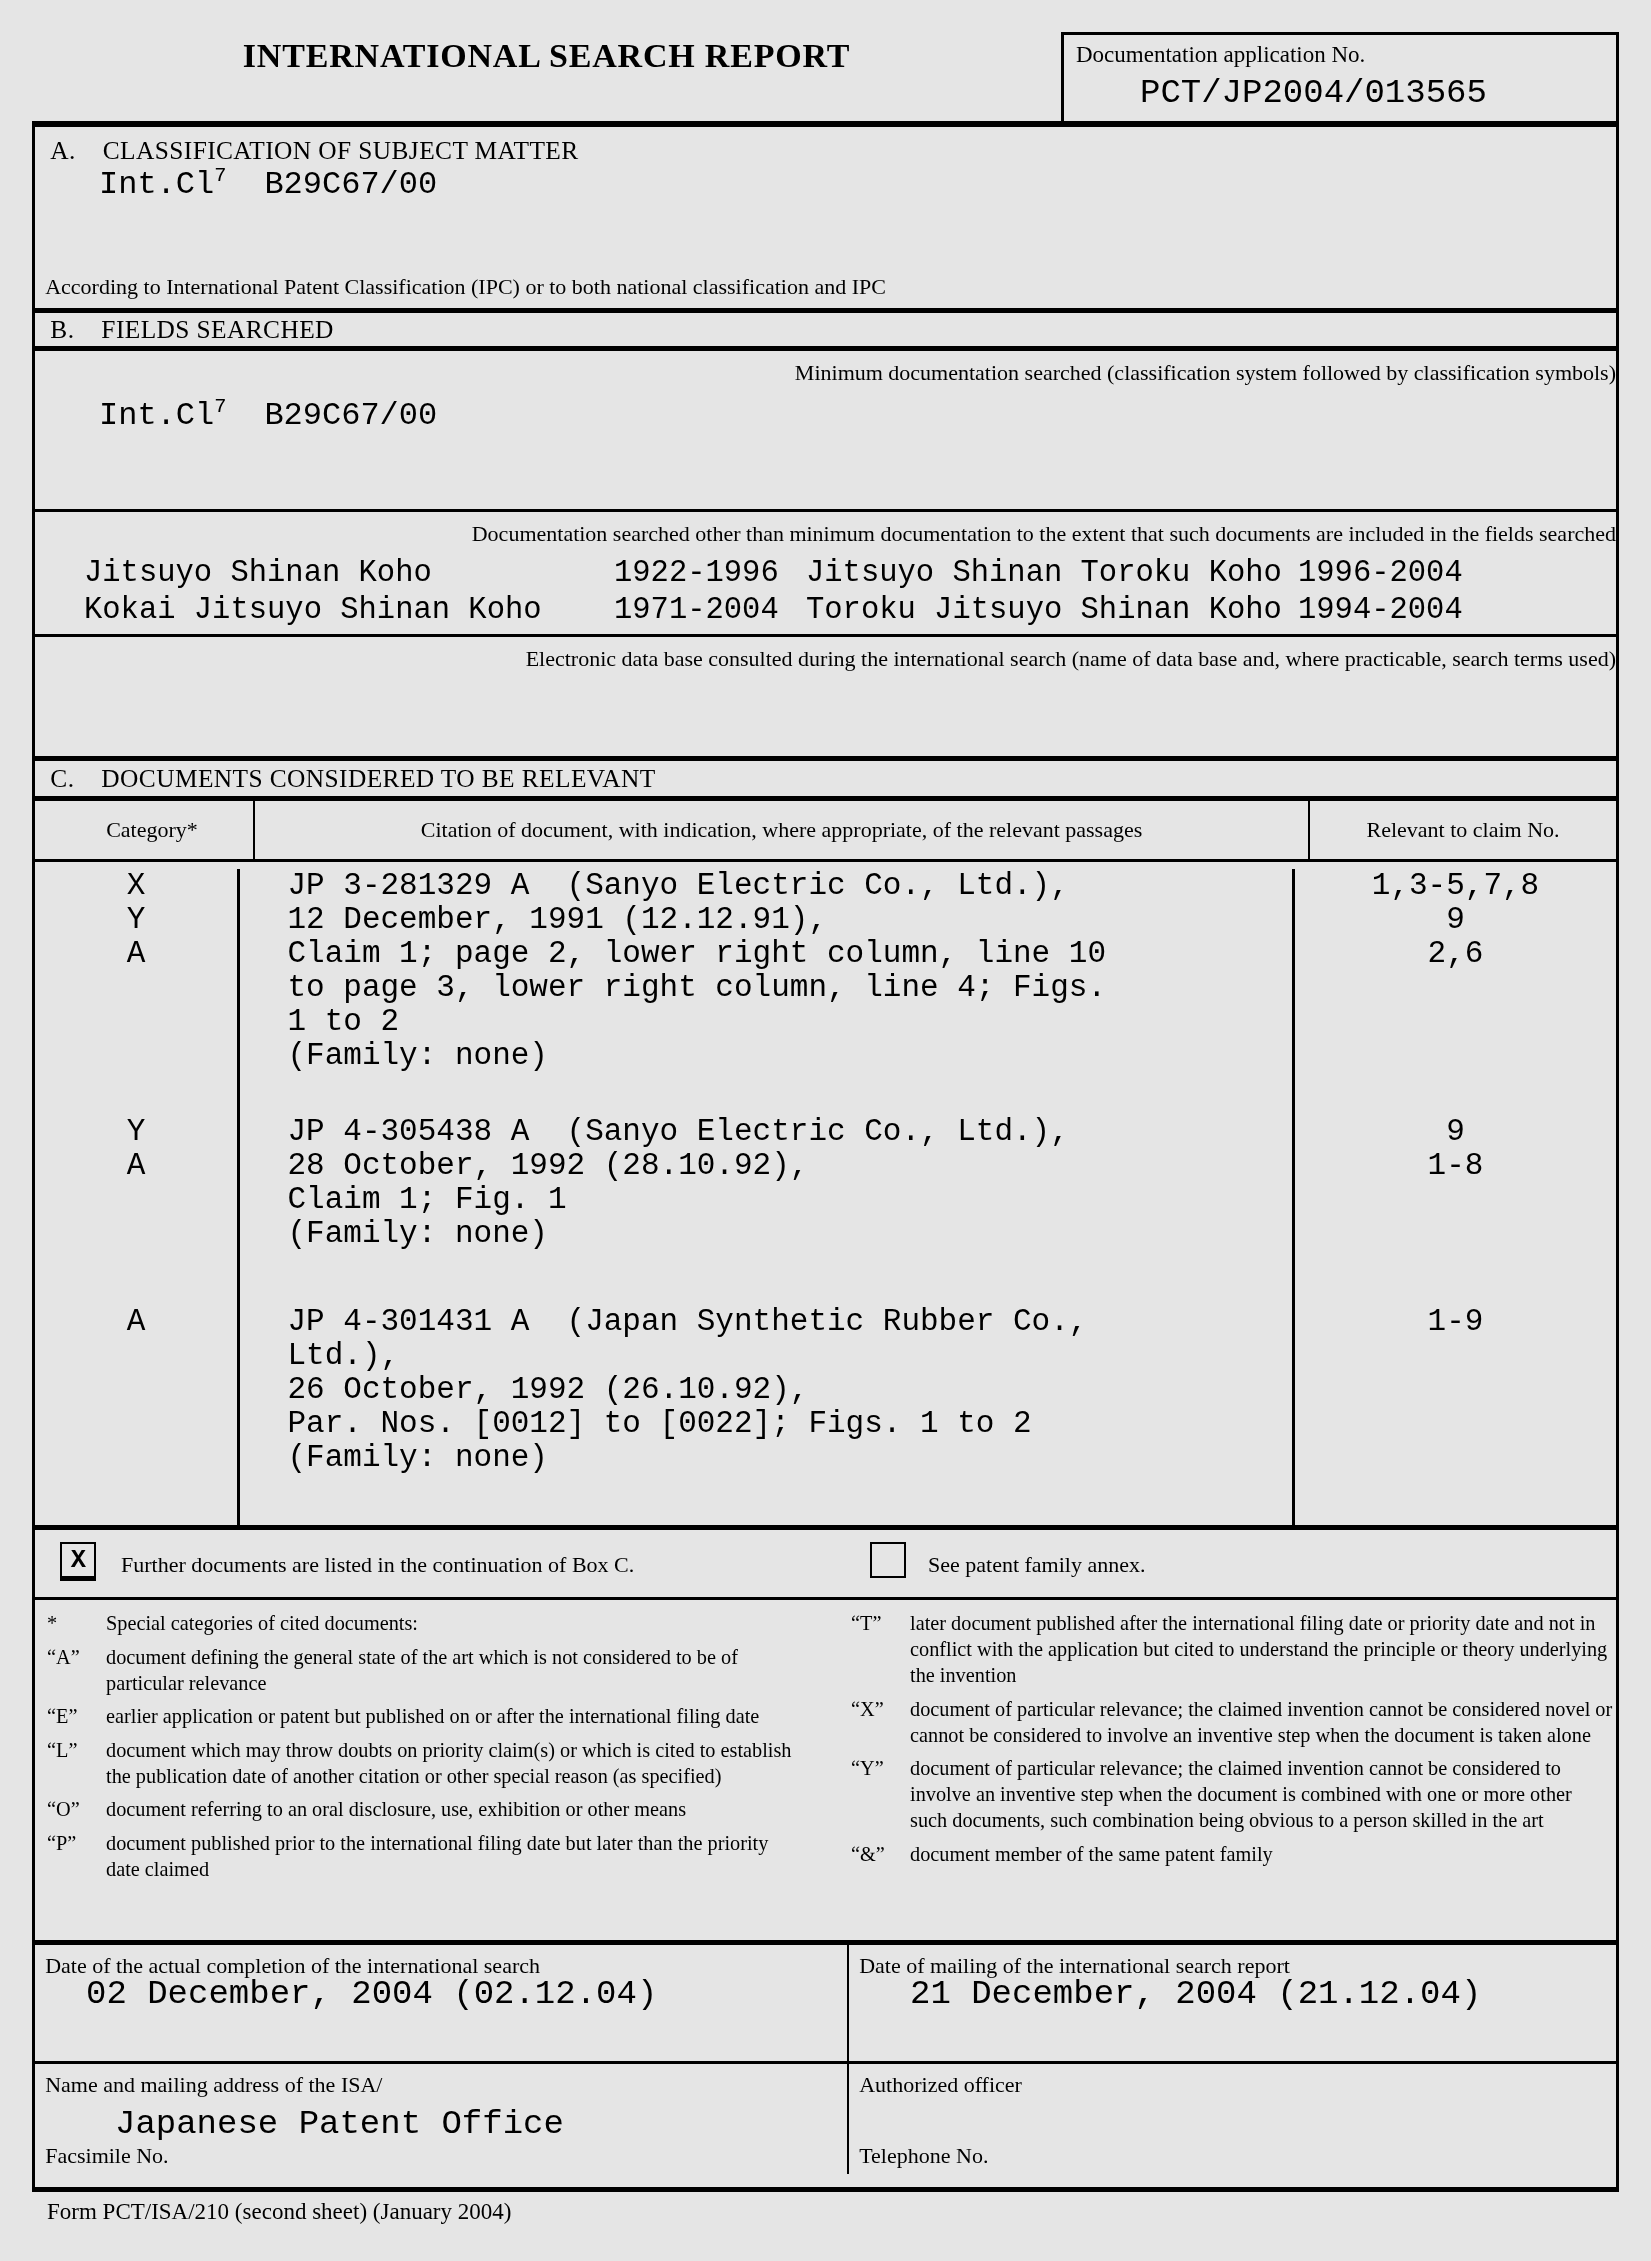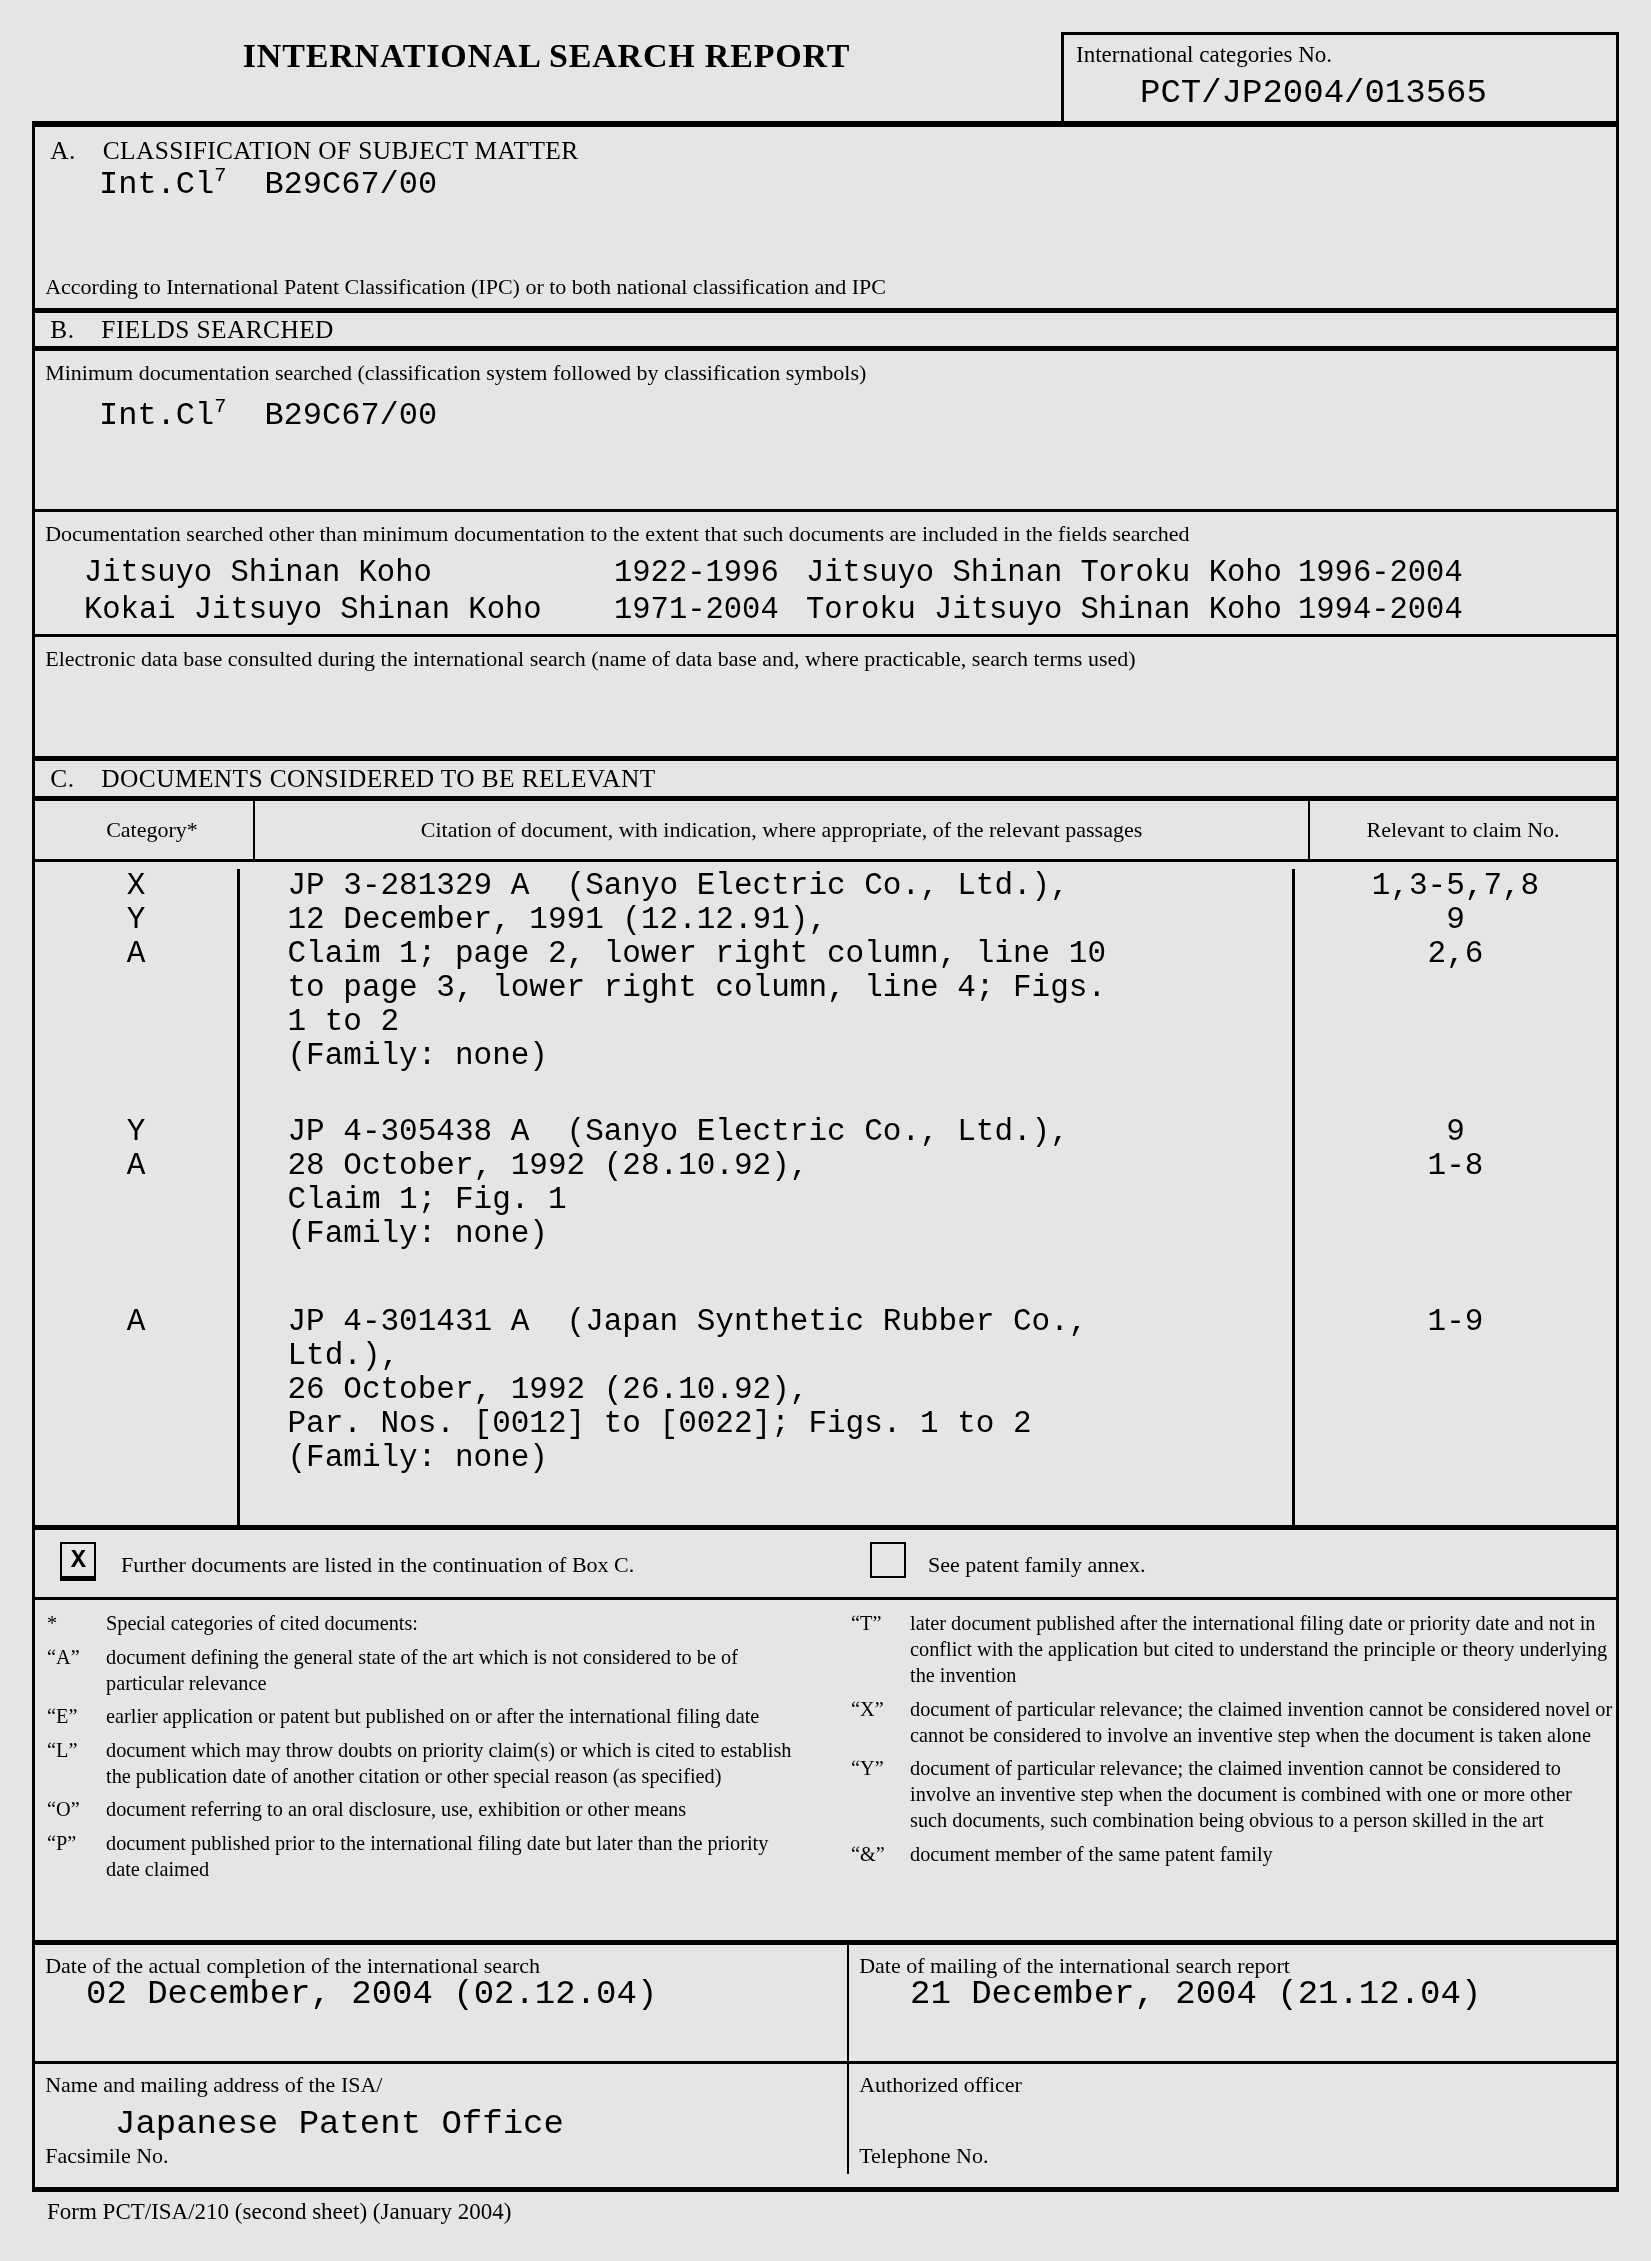--- a/index.html
+++ b/index.html
@@ -12,21 +12,21 @@
   .app-box{position:absolute;left:1061px;top:32px;width:558px;height:89px;
            box-sizing:border-box;border:3.4px solid #000;border-bottom:none;}
   .app-label{position:absolute;left:12px;top:6.8px;font-size:23px;}
   .app-value{position:absolute;left:76px;top:39px;
              font-family:"Liberation Mono",monospace;font-size:34px;}
 
   
   .main{position:absolute;left:32px;top:121px;width:1587px;height:2071px;
         box-sizing:border-box;border:3.4px solid #000;border-top-width:6px;border-bottom-width:5.1px;}
 
-  .row-label{padding:8.5px 0 0 10.2px;font-size:22px;}
+  .row-label{padding:8.5px 0 0 10.2px;font-size:22px;text-align:right;}
   .sec-heading{padding:8.5px 0 0 15.3px;font-size:25.4px;letter-spacing:0.4px;white-space:pre;}
   .intcl{position:absolute;left:64px;top:37px;font-family:"Liberation Mono",monospace;font-size:32px;}
   .intcl sup{font-size:20.3px;}
   .intcl .val{margin-left:38px;}
 
   .sec-a{position:relative;height:181px;border-bottom:5.1px solid #000;}
   .according{position:absolute;left:10.2px;bottom:8.5px;font-size:22px;}
 
   .sec-b-head{height:38px;border-bottom:5.1px solid #000;display:flex;align-items:center;
               font-size:25.4px;letter-spacing:0.4px;white-space:pre;padding-left:15.3px;box-sizing:border-box;}
@@ -90,21 +90,21 @@
   .form-footer{position:absolute;left:47px;top:2199px;font-size:23px;}
 </style>
 </head>
 <body>
 
 <div class="page">
 
   <div class="title">INTERNATIONAL SEARCH REPORT</div>
 
   <div class="app-box">
-    <div class="app-label">International categories No.</div>
+    <div class="app-label">Documentation application No.</div>
     <div class="app-value">PCT/JP2004/013565</div>
   </div>
 
   <div class="main">
 
     <div class="sec-a">
       <div class="sec-heading">A.    CLASSIFICATION OF SUBJECT MATTER</div>
       <div class="intcl">
         <span>Int.Cl</span><sup>7</sup><span class="val">B29C67/00</span>
       </div>

